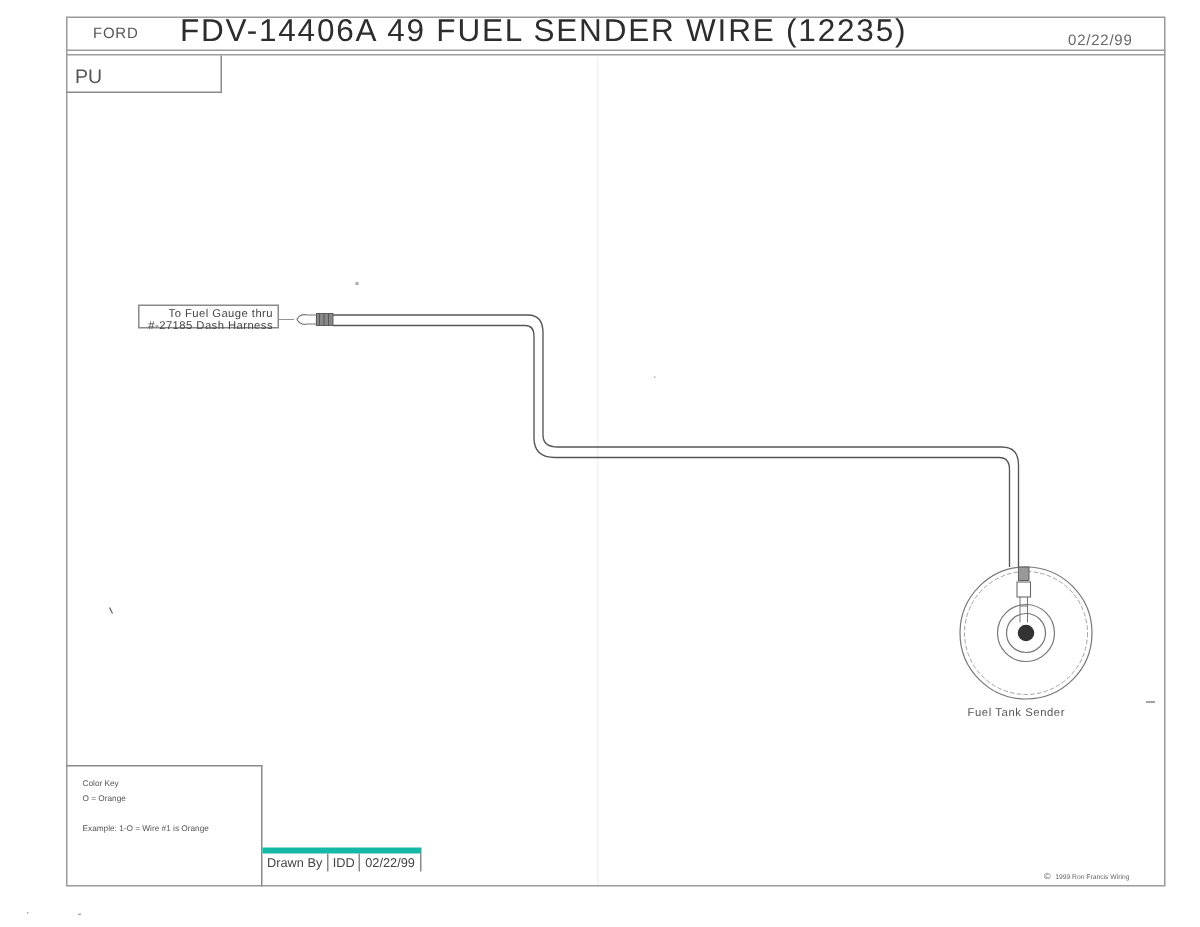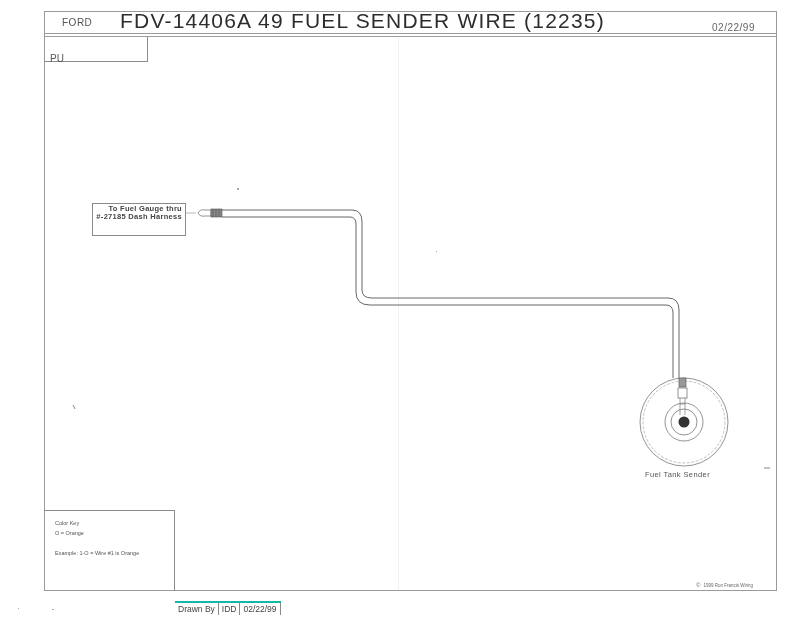--- a/index.html
+++ b/index.html
@@ -15,39 +15,39 @@
       position: absolute; left: 44px; top: 11px; width: 733px; height: 26px;
       border-bottom: 4px double #9c9c9c; box-sizing: border-box; padding-left: 19px;
     }
     .make { position: absolute; left: 18px; top: 6px; font-size: 10px; color: #555; letter-spacing: 0.5px; }
     .title { position: absolute; left: 76px; top: -2px; font-size: 21px; color: #2d2d2d; letter-spacing: 1.2px; white-space: nowrap; }
     .date { position: absolute; right: 22px; top: 11px; font-size: 10px; color: #666; letter-spacing: 0.5px; }
     .model-box {
       position: absolute; left: 44px; top: 37px; width: 104px; height: 25px;
       border-right: 1px solid #8a8a8a; border-bottom: 1px solid #8a8a8a; box-sizing: border-box;
     }
-    .model { position: absolute; left: 6px; top: 16px; font-size: 10px; color: #555; }
+    .model { position: absolute; left: 6px; top: 6px; font-size: 13px; color: #555; }
     .diagram { position: absolute; left: 0; top: 0; }
     .callout {
-      position: absolute; left: 92px; top: 203px; width: 94px; height: 33px;
+      position: absolute; left: 92px; top: 203px; width: 94px; height: 16px;
       border: 1px solid #8a8a8a; box-sizing: border-box; font-size: 7.5px; line-height: 8px;
-      color: #444; text-align: right; padding: 1px 3px 0 2px; letter-spacing: 0.3px; font-weight: bold;
+      color: #444; text-align: right; padding: 1px 3px 0 2px; letter-spacing: 0.3px;
     }
     .sender-label { position: absolute; left: 645px; top: 470px; font-size: 7.5px; color: #555; letter-spacing: 0.4px; }
     .color-key {
       position: absolute; left: 44px; top: 510px; width: 131px; height: 81px;
       border-top: 1px solid #8a8a8a; border-right: 1px solid #8a8a8a; box-sizing: border-box;
       font-size: 5.5px; color: #555;
     }
     .ck-title { position: absolute; left: 11px; top: 9px; }
     .ck-entry { position: absolute; left: 11px; top: 19px; }
     .ck-example { position: absolute; left: 11px; top: 39px; white-space: nowrap; }
     .drawn-row {
-      position: absolute; left: 175px; top: 601px; height: 12px; display: flex;
-      font-size: 8.5px; color: #444; border-top: 2px solid #14b8a6;
+      position: absolute; left: 175px; top: 565px; height: 12px; display: flex;
+      font-size: 8.5px; color: #444; border-top: 4px solid #14b8a6;
     }
     .drawn-row span { padding: 0 3px; border-right: 1px solid #8a8a8a; line-height: 12px; }
     .copyright { position: absolute; left: 696px; top: 582px; font-size: 4.5px; color: #666; white-space: nowrap; }
     .copyright .c { font-size: 6px; margin-right: 3px; }
     .fold { position: absolute; left: 398px; top: 38px; width: 1px; height: 552px; background: #f2f2f2; }
     .speck { position: absolute; background: #aaa; width: 2px; height: 2px; }
   </style>
 </head>
 <body>
 

